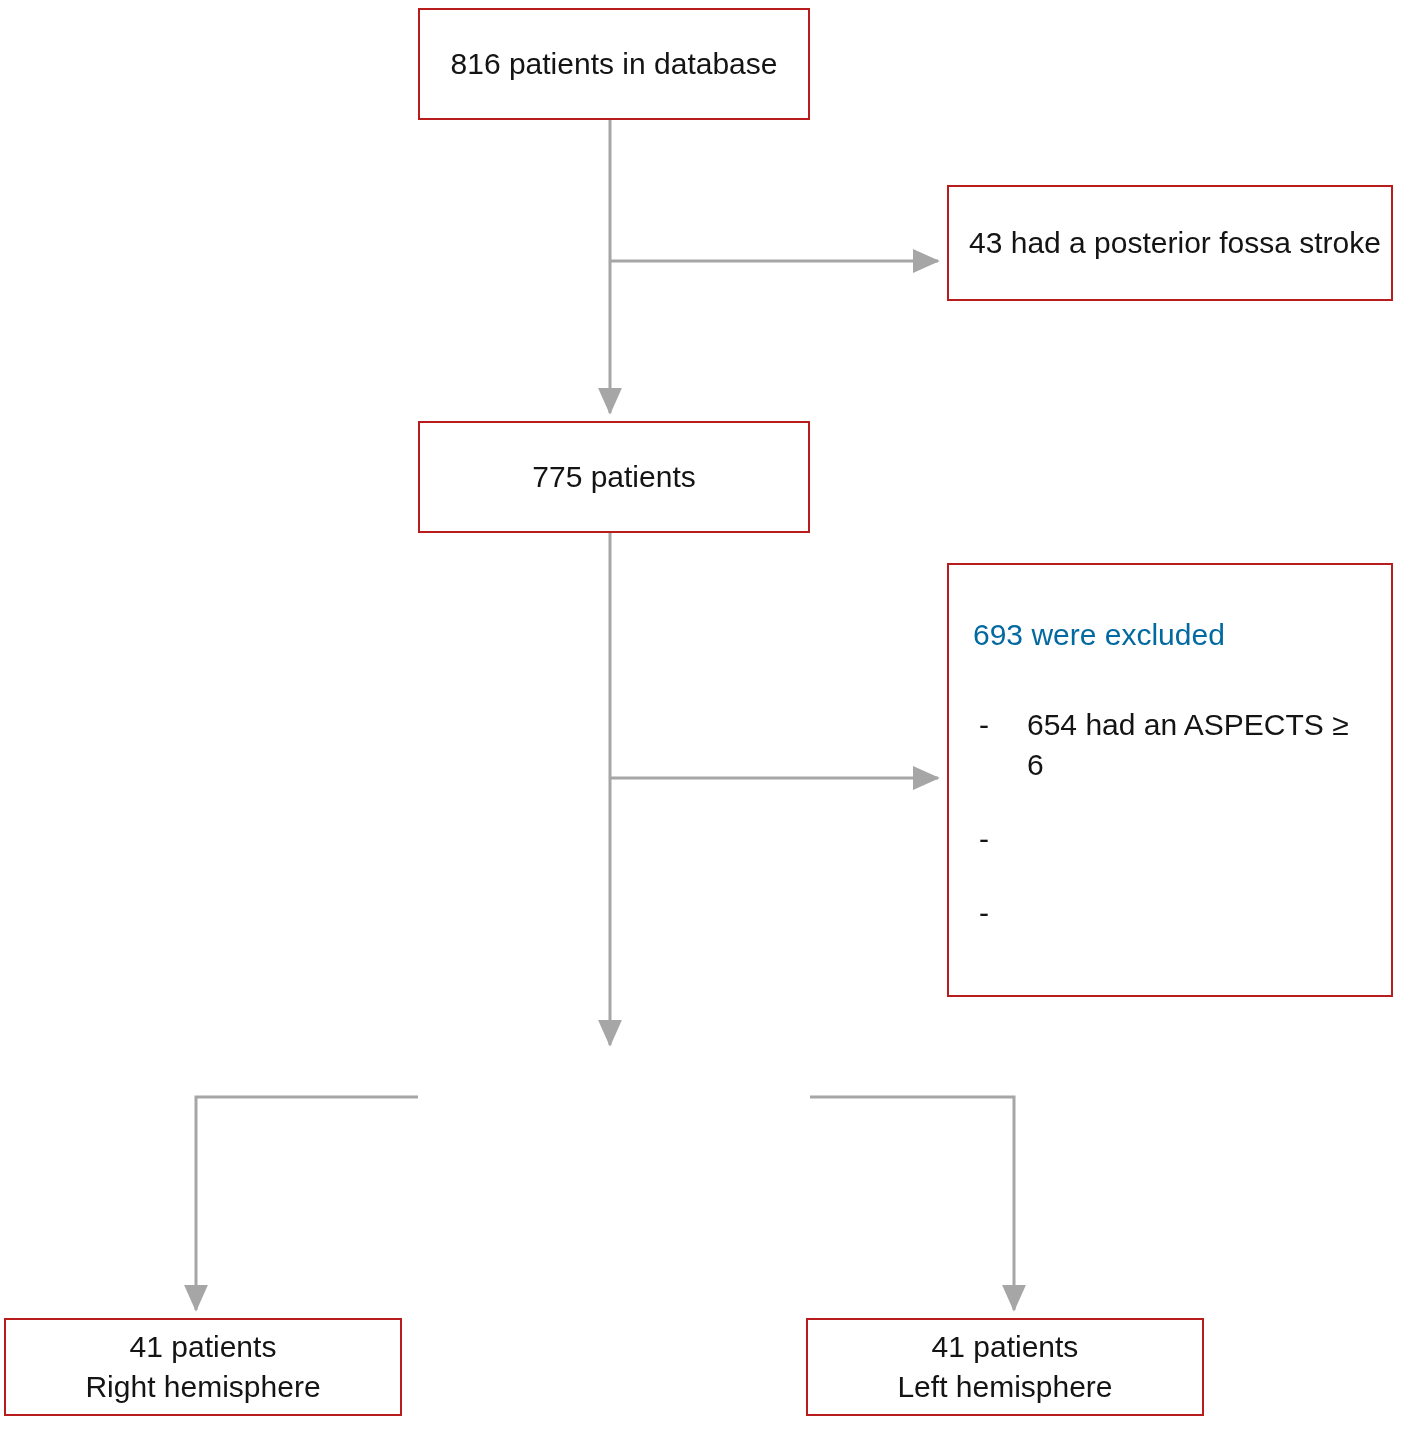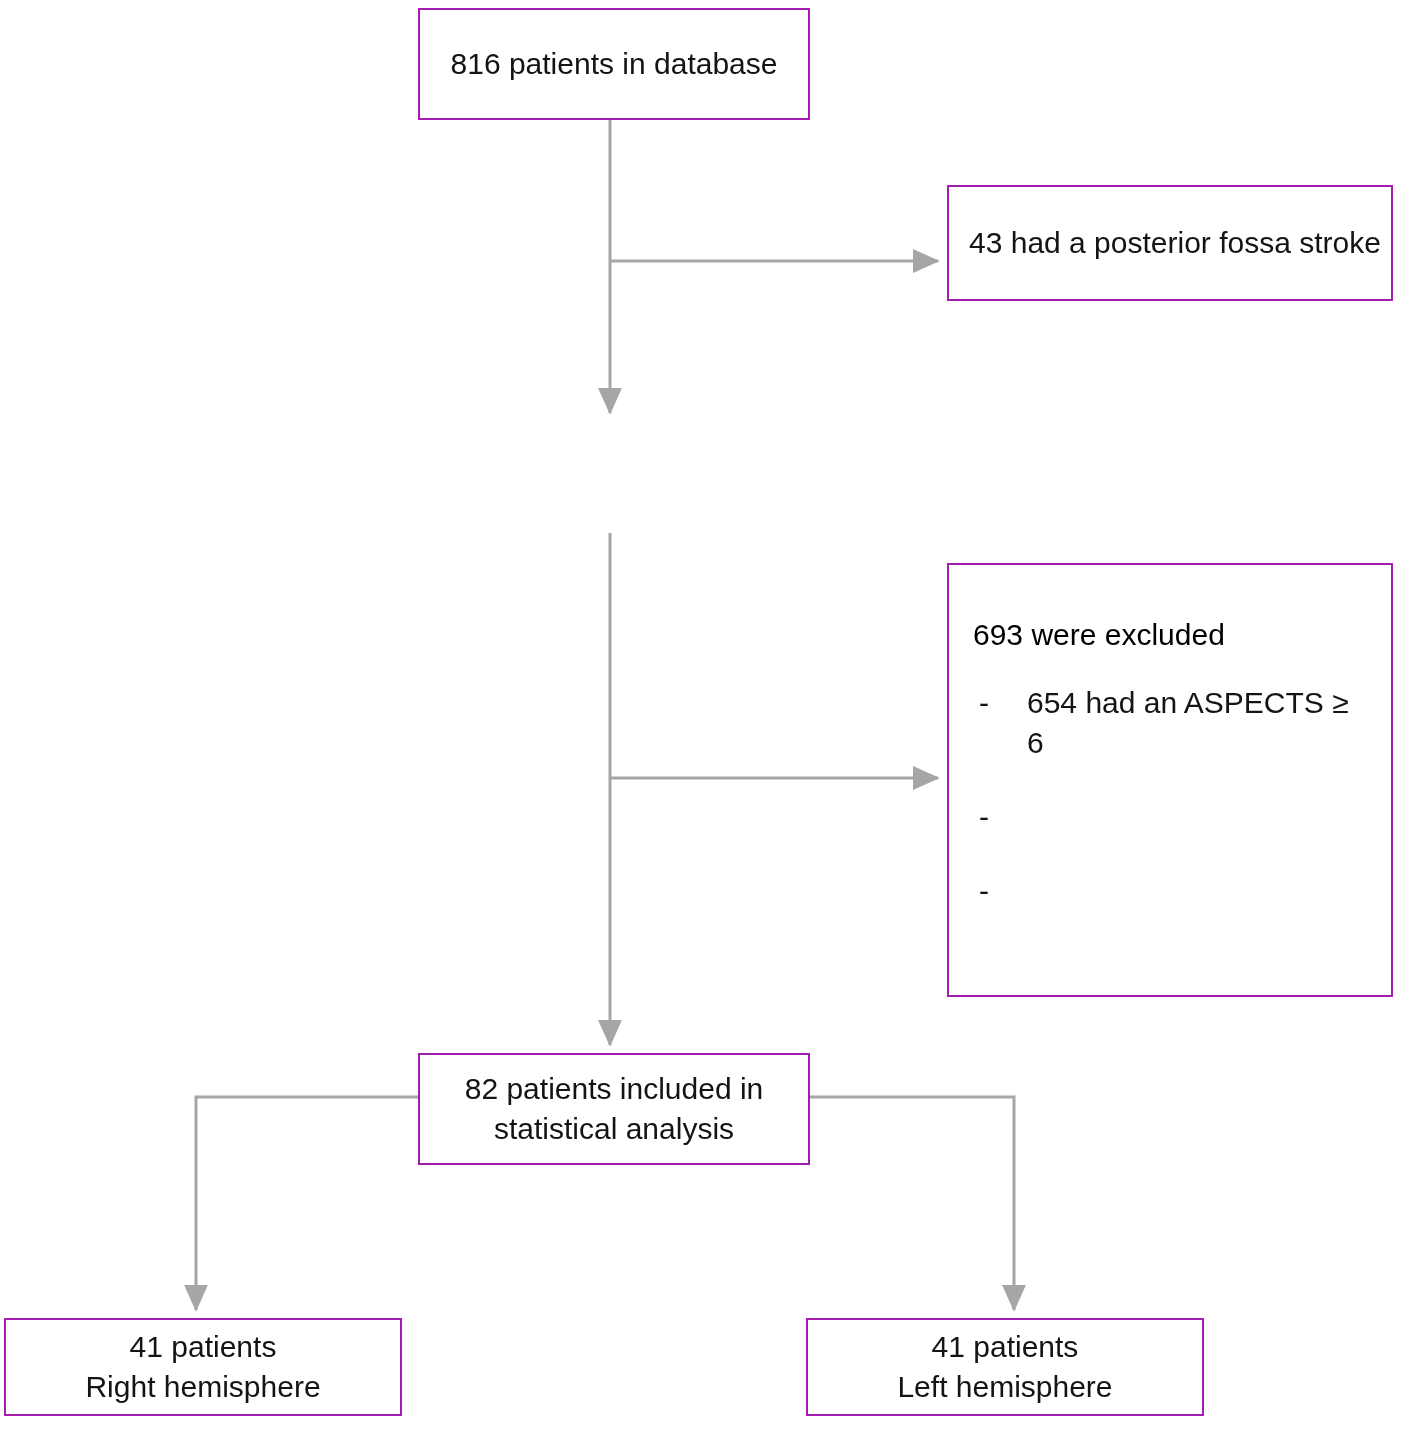--- a/index.html
+++ b/index.html
@@ -22,21 +22,21 @@
     left: 0;
     top: 0;
     width: 1417px;
     height: 1431px;
     pointer-events: none;
   }
   .node {
     position: absolute;
     box-sizing: border-box;
     background: #ffffff;
-    border: 2px solid #a21caf;
+    border: 2px solid #b91c1c;
     display: flex;
     align-items: center;
     justify-content: center;
     text-align: center;
     color: #141414;
     font-size: 30px;
     line-height: 1.32;
     z-index: 2;
   }
   .node .node-text {
@@ -59,22 +59,22 @@
   #node-left-hemi  { left: 806px;  top: 1318px; width: 398px; height: 98px; }
 
   
   .excl-body {
     padding: 50px 0 0 24px;
     width: 100%;
     box-sizing: border-box;
   }
   .excl-heading {
     font-size: 30px;
-    color: #000000;
-    margin-bottom: 28px;
+    color: #0369a1;
+    margin-bottom: 50px;
   }
   .excl-item {
     display: flex;
     align-items: flex-start;
     font-size: 30px;
     color: #141414;
     margin-bottom: 34px;
     line-height: 1.34;
   }
   .excl-dash {
@@ -127,44 +127,43 @@
   </svg>
 
   <div class="node" id="node-database">
     <span class="node-text">816 patients in database</span>
   </div>
 
   <div class="node" id="node-excluded-1">
     <span class="node-text">43 had a posterior fossa stroke</span>
   </div>
 
+  <div class="node" id="node-patients-775">
+    <span class="node-text">775 patients</span>
+  </div>
 
   <div class="node" id="node-excluded-2">
     <div class="excl-body">
       <div class="excl-heading">693 were excluded</div>
 
       <div class="excl-item">
         <span class="excl-dash">-</span>
         <span class="excl-label">654 had an ASPECTS ≥ 6</span>
       </div>
 
       <div class="excl-item">
         <span class="excl-dash">-</span>
       </div>
 
       <div class="excl-item">
         <span class="excl-dash">-</span>
       </div>
     </div>
   </div>
 
-  <div class="node" id="node-included">
-    <span class="node-text">82 patients included in
-statistical analysis</span>
-  </div>
 
   <div class="node" id="node-right-hemi">
     <span class="node-text">41 patients
 Right hemisphere</span>
   </div>
 
   <div class="node" id="node-left-hemi">
     <span class="node-text">41 patients
 Left hemisphere</span>
   </div>

